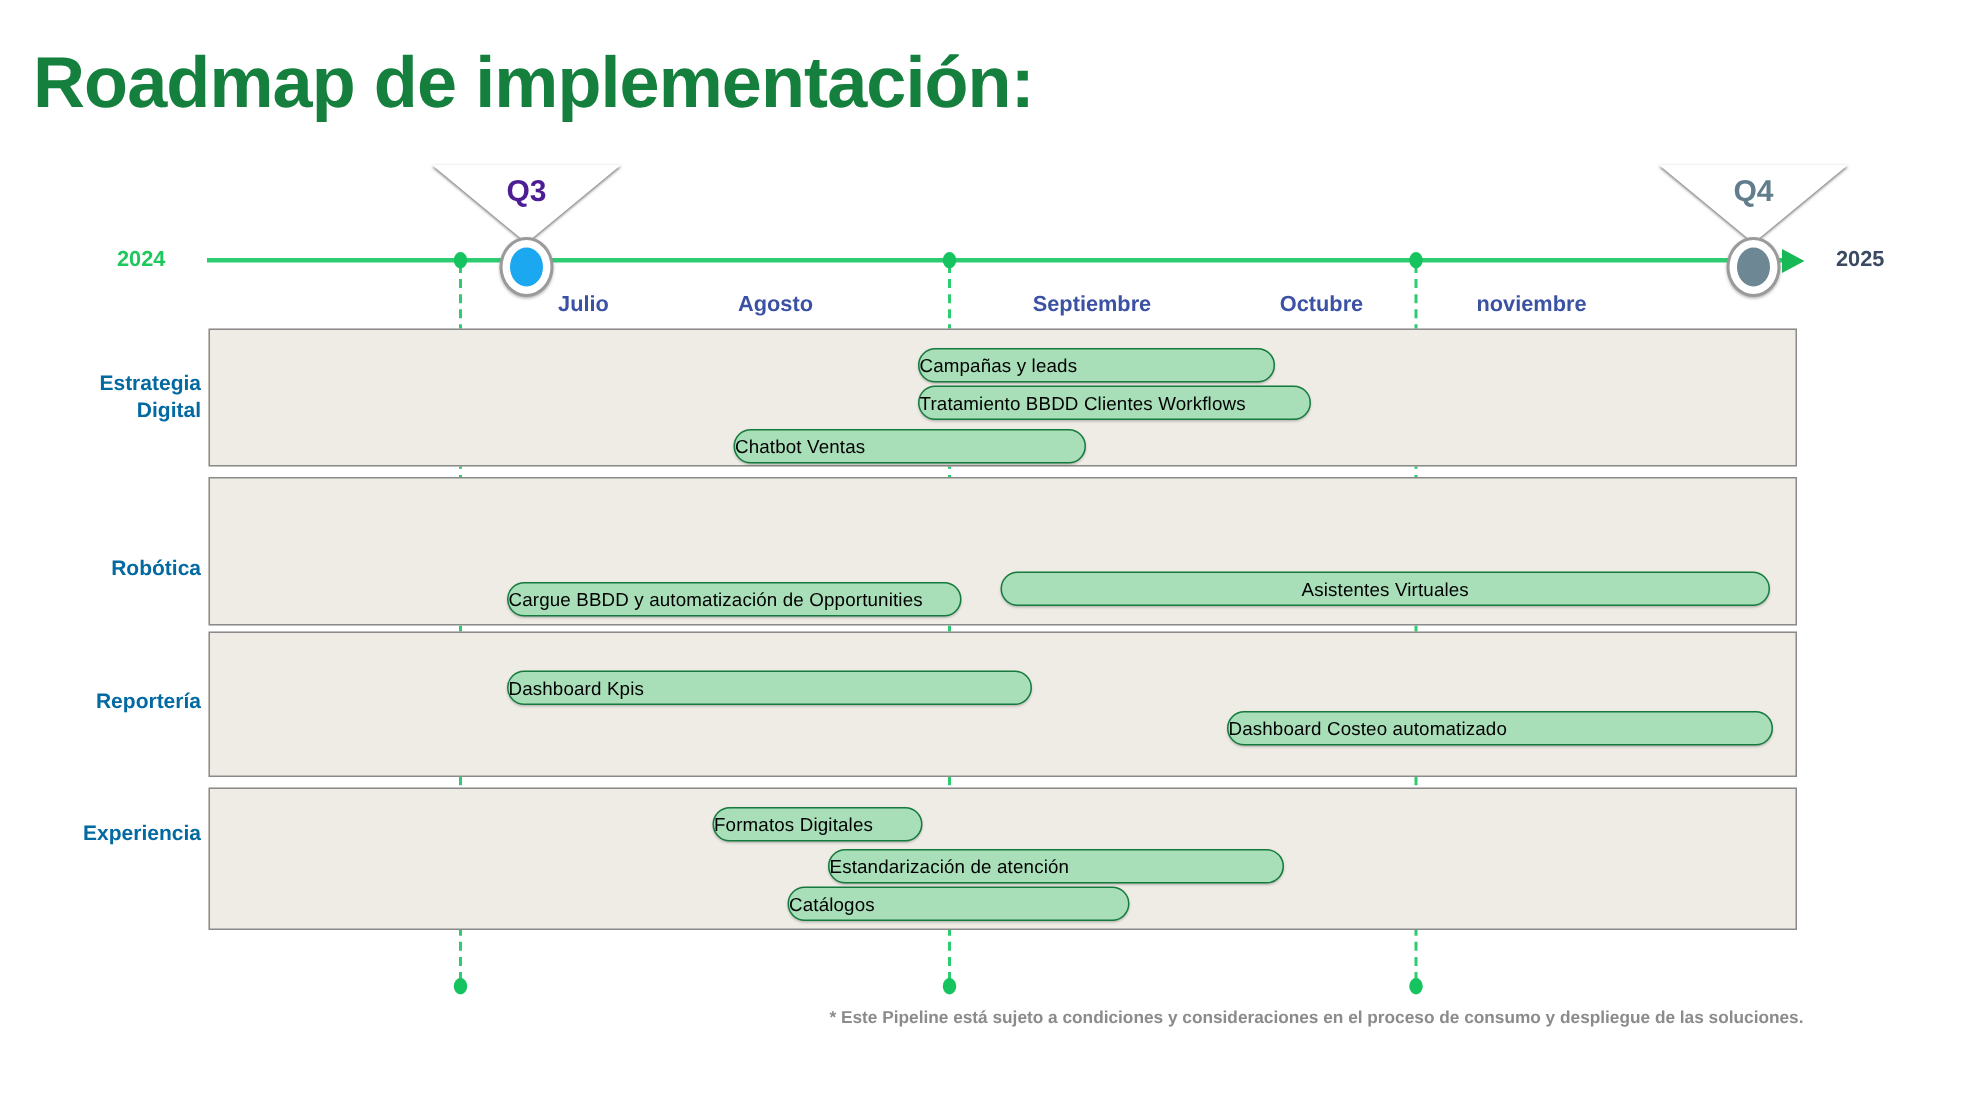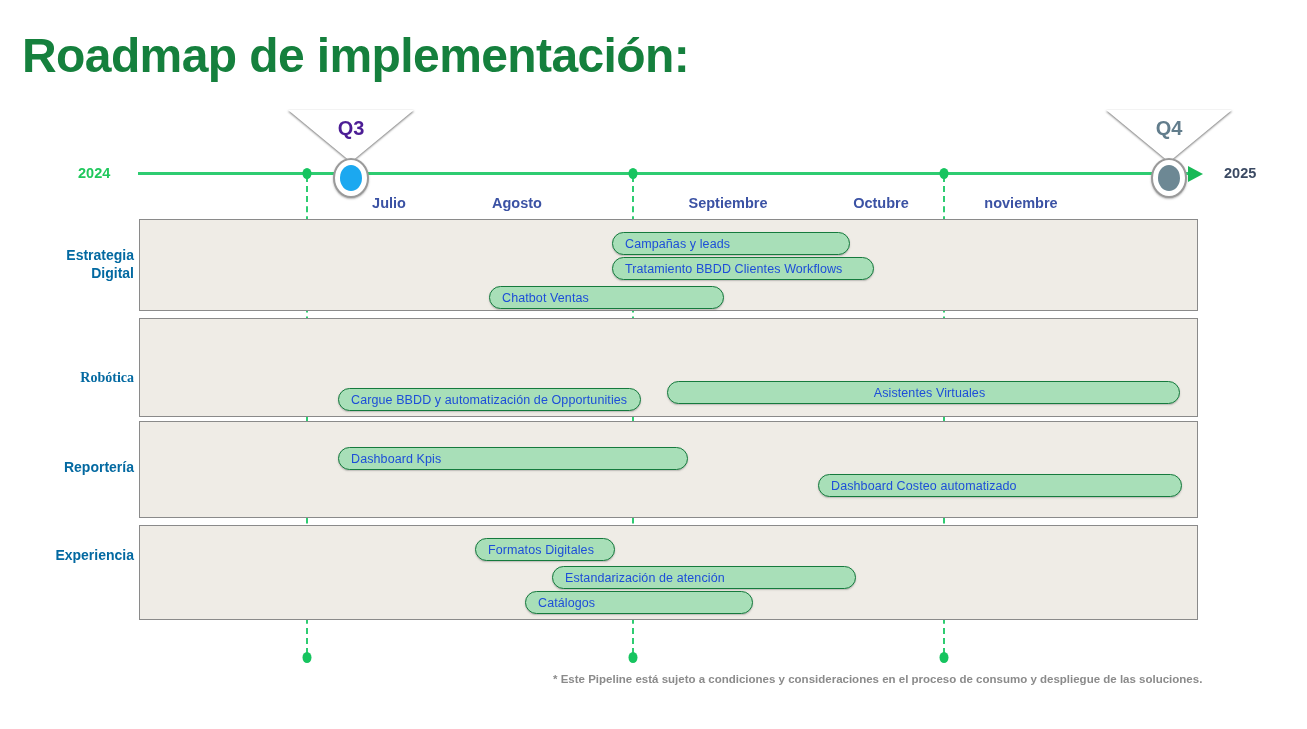--- a/index.html
+++ b/index.html
@@ -175,23 +175,22 @@
     background: #a8dfb8;
     border: 1.6px solid #157a3d;
     border-radius: 12px;
     box-sizing: border-box;
     display: flex;
     align-items: center;
     box-shadow: 0 1px 1.5px rgba(90,90,90,0.35);
   }
   .bar-text {
     font-size: 12.5px;
-    color: #1d4ed8;
-    white-space: nowrap;
-    padding-left: 12px;
+    color: #000000;
+    white-space: nowrap;
     letter-spacing: 0.1px;
   }
 
   
   #footnote {
     position: absolute;
     left: 553px;
     top: 673px;
     font-size: 11.5px;
     font-weight: bold;
@@ -252,21 +251,21 @@
     <div class="lane" style="top: 219px; height: 92px;"></div>
     <div class="bar" style="left: 612px; width: 238px; top: 232px;">
       <span class="bar-text">Campañas y leads</span>
     </div>
     <div class="bar" style="left: 612px; width: 262px; top: 257px;">
       <span class="bar-text">Tratamiento BBDD Clientes Workflows</span>
     </div>
     <div class="bar" style="left: 489px; width: 235px; top: 286px;">
       <span class="bar-text">Chatbot Ventas</span>
     </div>
-    <div class="row-label" style="top: 369px; font-family: Liberation Serif, serif;">
+    <div class="row-label" style="top: 369px;">
       <div>Robótica</div>
     </div>
     <div class="lane" style="top: 318px; height: 99px;"></div>
     <div class="bar" style="left: 338px; width: 303px; top: 340px; margin-top: 48px;">
       <span class="bar-text">Cargue BBDD y automatización de Opportunities</span>
     </div>
     <div class="bar" style="left: 667px; width: 513px; top: 381px; justify-content: center;">
       <span class="bar-text">Asistentes Virtuales</span>
     </div>
     <div class="row-label" style="top: 458px;">

